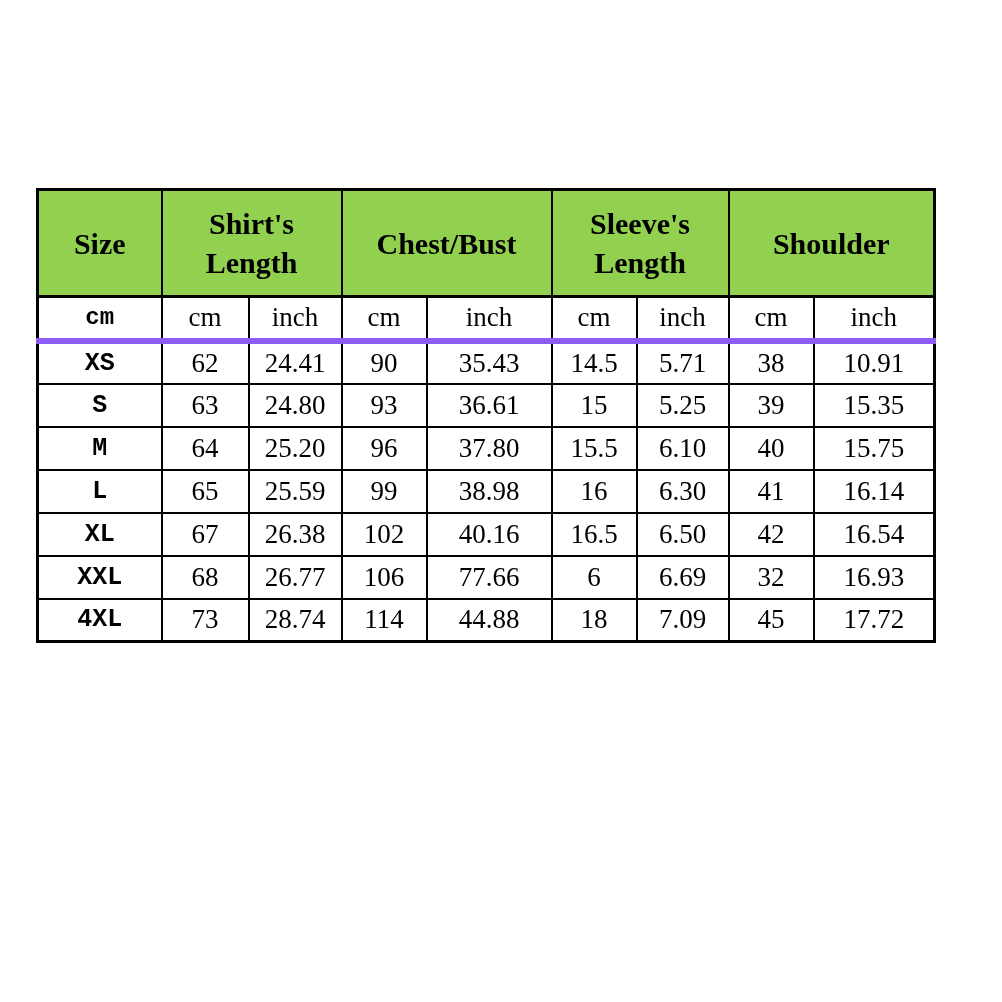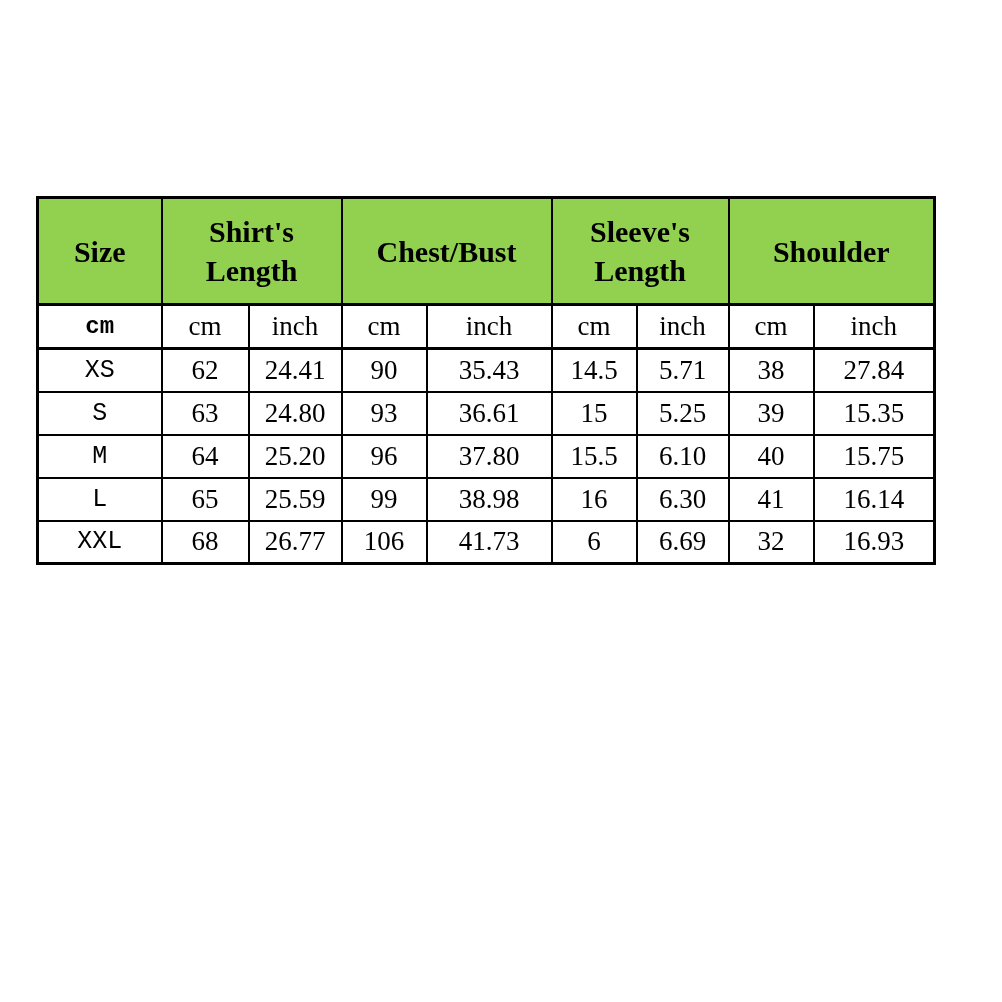--- a/index.html
+++ b/index.html
@@ -10,21 +10,21 @@
   body {
     width: 1002px;
     height: 1002px;
     position: relative;
     font-family: "Liberation Serif", serif;
     color: #000000;
   }
   .chart-wrap {
     position: absolute;
     left: 36px;
-    top: 196px;
+    top: 188px;
     width: 897px;
   }
   table.size-chart {
     border-collapse: collapse;
     table-layout: fixed;
     width: 897px;
     border: 3px solid #000000;
   }
   .size-chart th, .size-chart td {
     border: 2px solid #000000;
@@ -38,41 +38,41 @@
   }
   tr.group-row th {
     background: var(--header-bg, #92d050);
     font-size: 30px;
     font-weight: bold;
     line-height: 1.3;
     border-bottom: 3px solid #000000;
   }
   tr.sub-row {
     height: 44px;
-    border-bottom: 3px solid #8b5cf6;
+    border-bottom: 6px solid #8b5cf6;
   }
   tr.sub-row th {
     font-size: 27px;
     font-weight: normal;
     border-bottom: 3px solid #000000;
   }
   tr.sub-row th.sub-size {
     font-family: "Liberation Mono", monospace;
     font-weight: bold;
     font-size: 24px;
   }
   tbody tr {
     height: 43px;
   }
   tbody td {
     font-size: 27px;
   }
   tbody td.size-cell {
     font-family: "Liberation Mono", monospace;
-    font-weight: normal;
+    font-weight: bold;
     font-size: 25px;
   }
 </style>
 </head>
 <body style="background: rgb(255, 255, 255);">
 
 <div class="chart-wrap">
   <table class="size-chart">
     <colgroup>
       <col style="width:124px">
@@ -108,21 +108,21 @@
     <tbody>
         <tr>
           <td class="size-cell">XS</td>
           <td class="val-cell">62</td>
           <td class="val-cell">24.41</td>
           <td class="val-cell">90</td>
           <td class="val-cell">35.43</td>
           <td class="val-cell">14.5</td>
           <td class="val-cell">5.71</td>
           <td class="val-cell">38</td>
-          <td class="val-cell">27.84</td>
+          <td class="val-cell">10.91</td>
         </tr>
         <tr>
           <td class="size-cell">S</td>
           <td class="val-cell">63</td>
           <td class="val-cell">24.80</td>
           <td class="val-cell">93</td>
           <td class="val-cell">36.61</td>
           <td class="val-cell">15</td>
           <td class="val-cell">5.25</td>
           <td class="val-cell">39</td>
@@ -144,25 +144,47 @@
           <td class="val-cell">65</td>
           <td class="val-cell">25.59</td>
           <td class="val-cell">99</td>
           <td class="val-cell">38.98</td>
           <td class="val-cell">16</td>
           <td class="val-cell">6.30</td>
           <td class="val-cell">41</td>
           <td class="val-cell">16.14</td>
         </tr>
         <tr>
+          <td class="size-cell">XL</td>
+          <td class="val-cell">67</td>
+          <td class="val-cell">26.38</td>
+          <td class="val-cell">102</td>
+          <td class="val-cell">40.16</td>
+          <td class="val-cell">16.5</td>
+          <td class="val-cell">6.50</td>
+          <td class="val-cell">42</td>
+          <td class="val-cell">16.54</td>
+        </tr>
+        <tr>
           <td class="size-cell">XXL</td>
           <td class="val-cell">68</td>
           <td class="val-cell">26.77</td>
           <td class="val-cell">106</td>
-          <td class="val-cell">41.73</td>
+          <td class="val-cell">77.66</td>
           <td class="val-cell">6</td>
           <td class="val-cell">6.69</td>
           <td class="val-cell">32</td>
           <td class="val-cell">16.93</td>
+        </tr>
+        <tr>
+          <td class="size-cell">4XL</td>
+          <td class="val-cell">73</td>
+          <td class="val-cell">28.74</td>
+          <td class="val-cell">114</td>
+          <td class="val-cell">44.88</td>
+          <td class="val-cell">18</td>
+          <td class="val-cell">7.09</td>
+          <td class="val-cell">45</td>
+          <td class="val-cell">17.72</td>
         </tr>
       </tbody>
   </table>
 </div>
 
 </body></html>

